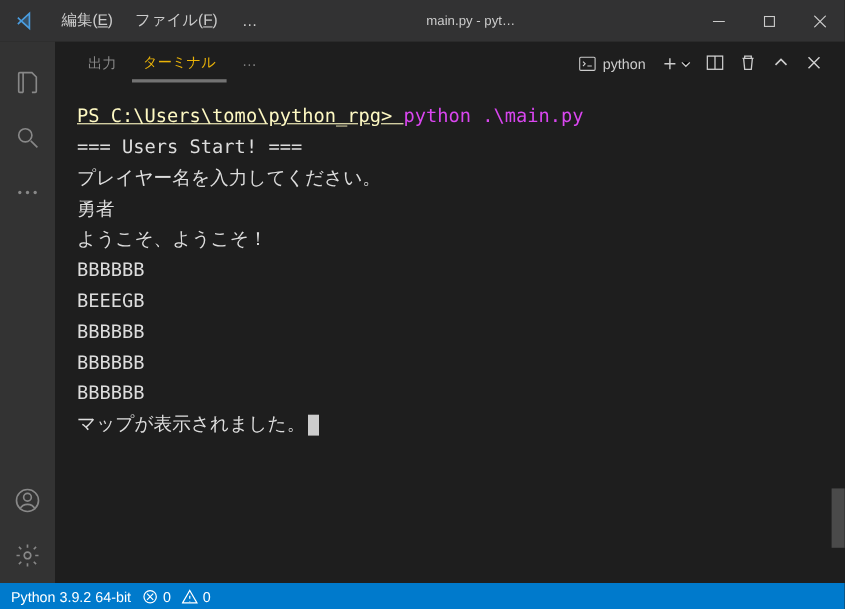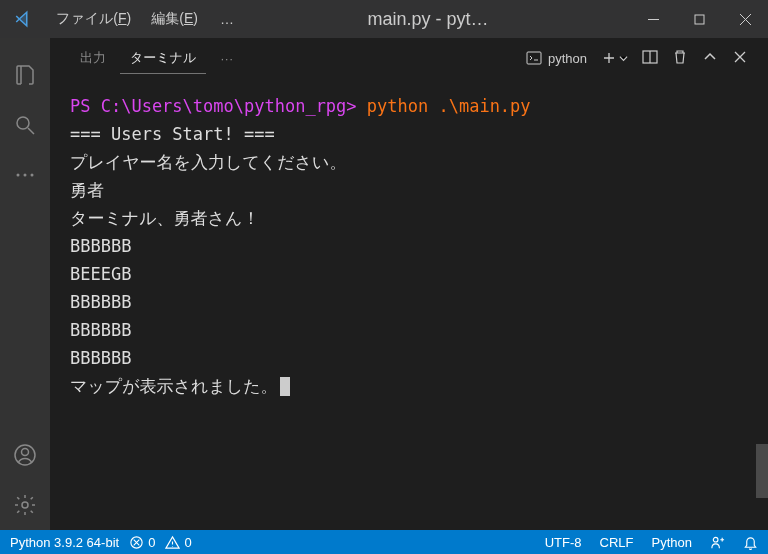--- a/index.html
+++ b/index.html
@@ -3,59 +3,59 @@
 <meta charset="utf-8">
 <style>
 * { margin:0; padding:0; box-sizing:border-box; }
 body { width:768px; height:554px; background:#1e1e1e; font-family:"Segoe UI","Yu Gothic UI",sans-serif; color:#ccc; overflow:hidden; position:relative; }
 .titlebar { height:38px; background:#323233; display:flex; align-items:center; font-size:14px; }
 .app-icon { width:46px; display:flex; align-items:center; justify-content:center; }
 .app-icon svg { width:18px; height:18px; }
 .menu-item { padding:0 10px; color:#ccc; cursor:pointer; height:38px; display:flex; align-items:center; }
 .menu-item u { text-decoration:underline; }
 .ellipsis { padding:0 12px; color:#ccc; }
-.title-text { flex:1; text-align:center; color:#ccc; font-size:18px; padding-right:20px; }
+.title-text { flex:1; text-align:center; color:#ccc; font-size:12px; padding-right:20px; }
 .win-btn { width:46px; height:38px; display:flex; align-items:center; justify-content:center; color:#ccc; font-family:inherit; }
 .win-btn svg { width:11px; height:11px; }
 .main { display:flex; height:calc(100% - 38px - 24px); }
 .activity { width:50px; background:#333; display:flex; flex-direction:column; align-items:center; padding-top:12px; }
 .act-icon { width:50px; height:50px; display:flex; align-items:center; justify-content:center; color:#888; }
 .act-spacer { flex:1; }
 .editor { flex:1; background:#1e1e1e; display:flex; flex-direction:column; position:relative; }
 .panel-tabs { height:40px; display:flex; align-items:center; padding:0 20px; gap:4px; font-size:13px; }
 .tab { padding:6px 10px; color:#888; cursor:pointer; }
-.tab.active { color:#e5e5e5; border-bottom:1px solid #737373; }
+.tab.active { color:#eab308; border-bottom:3px solid #737373; }
 .panel-actions { margin-left:auto; display:flex; align-items:center; gap:14px; color:#ccc; }
 .act-label { display:flex; align-items:center; gap:6px; font-size:13px; }
 .terminal { flex:1; padding:14px 20px 0 20px; font-family:Consolas,"MS Gothic",monospace; font-size:17px; line-height:1.65; color:#ddd; white-space:pre; overflow:hidden; }
-.ps-prompt { color:#d946ef; }
-.cmd { color:#f97316; }
+.ps-prompt { color:#fef9c3;text-decoration:underline; }
+.cmd { color:#d946ef; }
 .cursor-block { display:inline-block; width:10px; height:19px; background:#ccc; vertical-align:text-bottom; margin-left:2px; }
 .statusbar { position:absolute; bottom:0; left:0; right:0; height:24px; background:#007acc; display:flex; align-items:center; color:#fff; font-size:13px; padding:0 10px; gap:10px; }
 .status-item { display:flex; align-items:center; gap:4px; }
 .status-right { margin-left:auto; display:flex; gap:18px; align-items:center; }
 .scroll-thumb { position:absolute; right:0; bottom:32px; width:12px; height:54px; background:#4a4a4a; }
 .ico { width:24px; height:24px; }
 .ico-sm { width:16px; height:16px; }
 </style>
 </head>
 <body>
 
 <div class="titlebar">
   <div class="app-icon">
     <svg viewBox="0 0 24 24" fill="none">
         <path d="M17 3L7 12l10 9V3z" stroke="#4a9de0" stroke-width="2" fill="#4a9de0" fill-opacity=".3"></path>
         <path d="M3 8l4 4-4 4" stroke="#4a9de0" stroke-width="2"></path>
       </svg>
   </div>
   <div class="menu-item">
-      <span>ファイル(<u>F</u>)</span>
+      <span>編集(<u>E</u>)</span>
     </div>
   <div class="menu-item">
-      <span>編集(<u>E</u>)</span>
+      <span>ファイル(<u>F</u>)</span>
     </div>
   <div class="ellipsis">…</div>
   <div class="title-text">main.py - pyt…</div>
   <div class="win-btn">
       <svg viewBox="0 0 11 11">
         <path d="M0 5.5h11" stroke="#ccc" stroke-width="1"></path>
       </svg>
     </div>
   <div class="win-btn">
       <svg viewBox="0 0 11 11">
@@ -147,21 +147,21 @@
               <path d="M3 3l10 10M13 3L3 13"></path>
             </svg>
         </div>
       </div>
     </div>
 
     <div class="terminal"><span class="ps-prompt">PS C:\Users\tomo\python_rpg&gt; </span><span class="cmd">python .\main.py</span>
 <span>=== Users Start! ===</span>
 <span>プレイヤー名を入力してください。</span>
 <span>勇者</span>
-<span>ターミナル、勇者さん！</span>
+<span>ようこそ、ようこそ！</span>
 <span>BBBBBB</span>
 <span>BEEEGB</span>
 <span>BBBBBB</span>
 <span>BBBBBB</span>
 <span>BBBBBB</span>
 <span>マップが表示されました。</span><span class="cursor-block"></span></div>
 
     <div class="scroll-thumb"></div>
   </div>
 </div>
@@ -172,29 +172,13 @@
     <svg width="15" height="15" viewBox="0 0 16 16" fill="none" stroke="#fff" stroke-width="1.2">
         <circle cx="8" cy="8" r="6"></circle>
         <path d="M5 5l6 6M11 5l-6 6"></path>
       </svg>
     <span>0</span>
     <svg width="15" height="15" viewBox="0 0 16 16" fill="none" stroke="#fff" stroke-width="1.2" style="margin-left:6px;">
         <path d="M8 2l7 12H1L8 2zM8 7v3M8 12v.5"></path>
       </svg>
     <span>0</span>
   </div>
-  <div class="status-right">
-    <div class="status-item">UTF-8</div>
-    <div class="status-item">CRLF</div>
-    <div class="status-item">Python</div>
-    <div class="status-item">
-      <svg width="15" height="15" viewBox="0 0 16 16" fill="none" stroke="#fff" stroke-width="1.2">
-          <circle cx="6" cy="5" r="2.5"></circle>
-          <path d="M2 14c0-3 2-4.5 4-4.5s4 1.5 4 4.5M11 5h4M13 3v4"></path>
-        </svg>
-    </div>
-    <div class="status-item">
-      <svg width="15" height="15" viewBox="0 0 16 16" fill="none" stroke="#fff" stroke-width="1.2">
-          <path d="M4 11V7a4 4 0 118 0v4l1.5 2h-11L4 11zM7 14.5a1 1 0 002 0"></path>
-        </svg>
-    </div>
-  </div>
 </div>
 
 </body></html>

